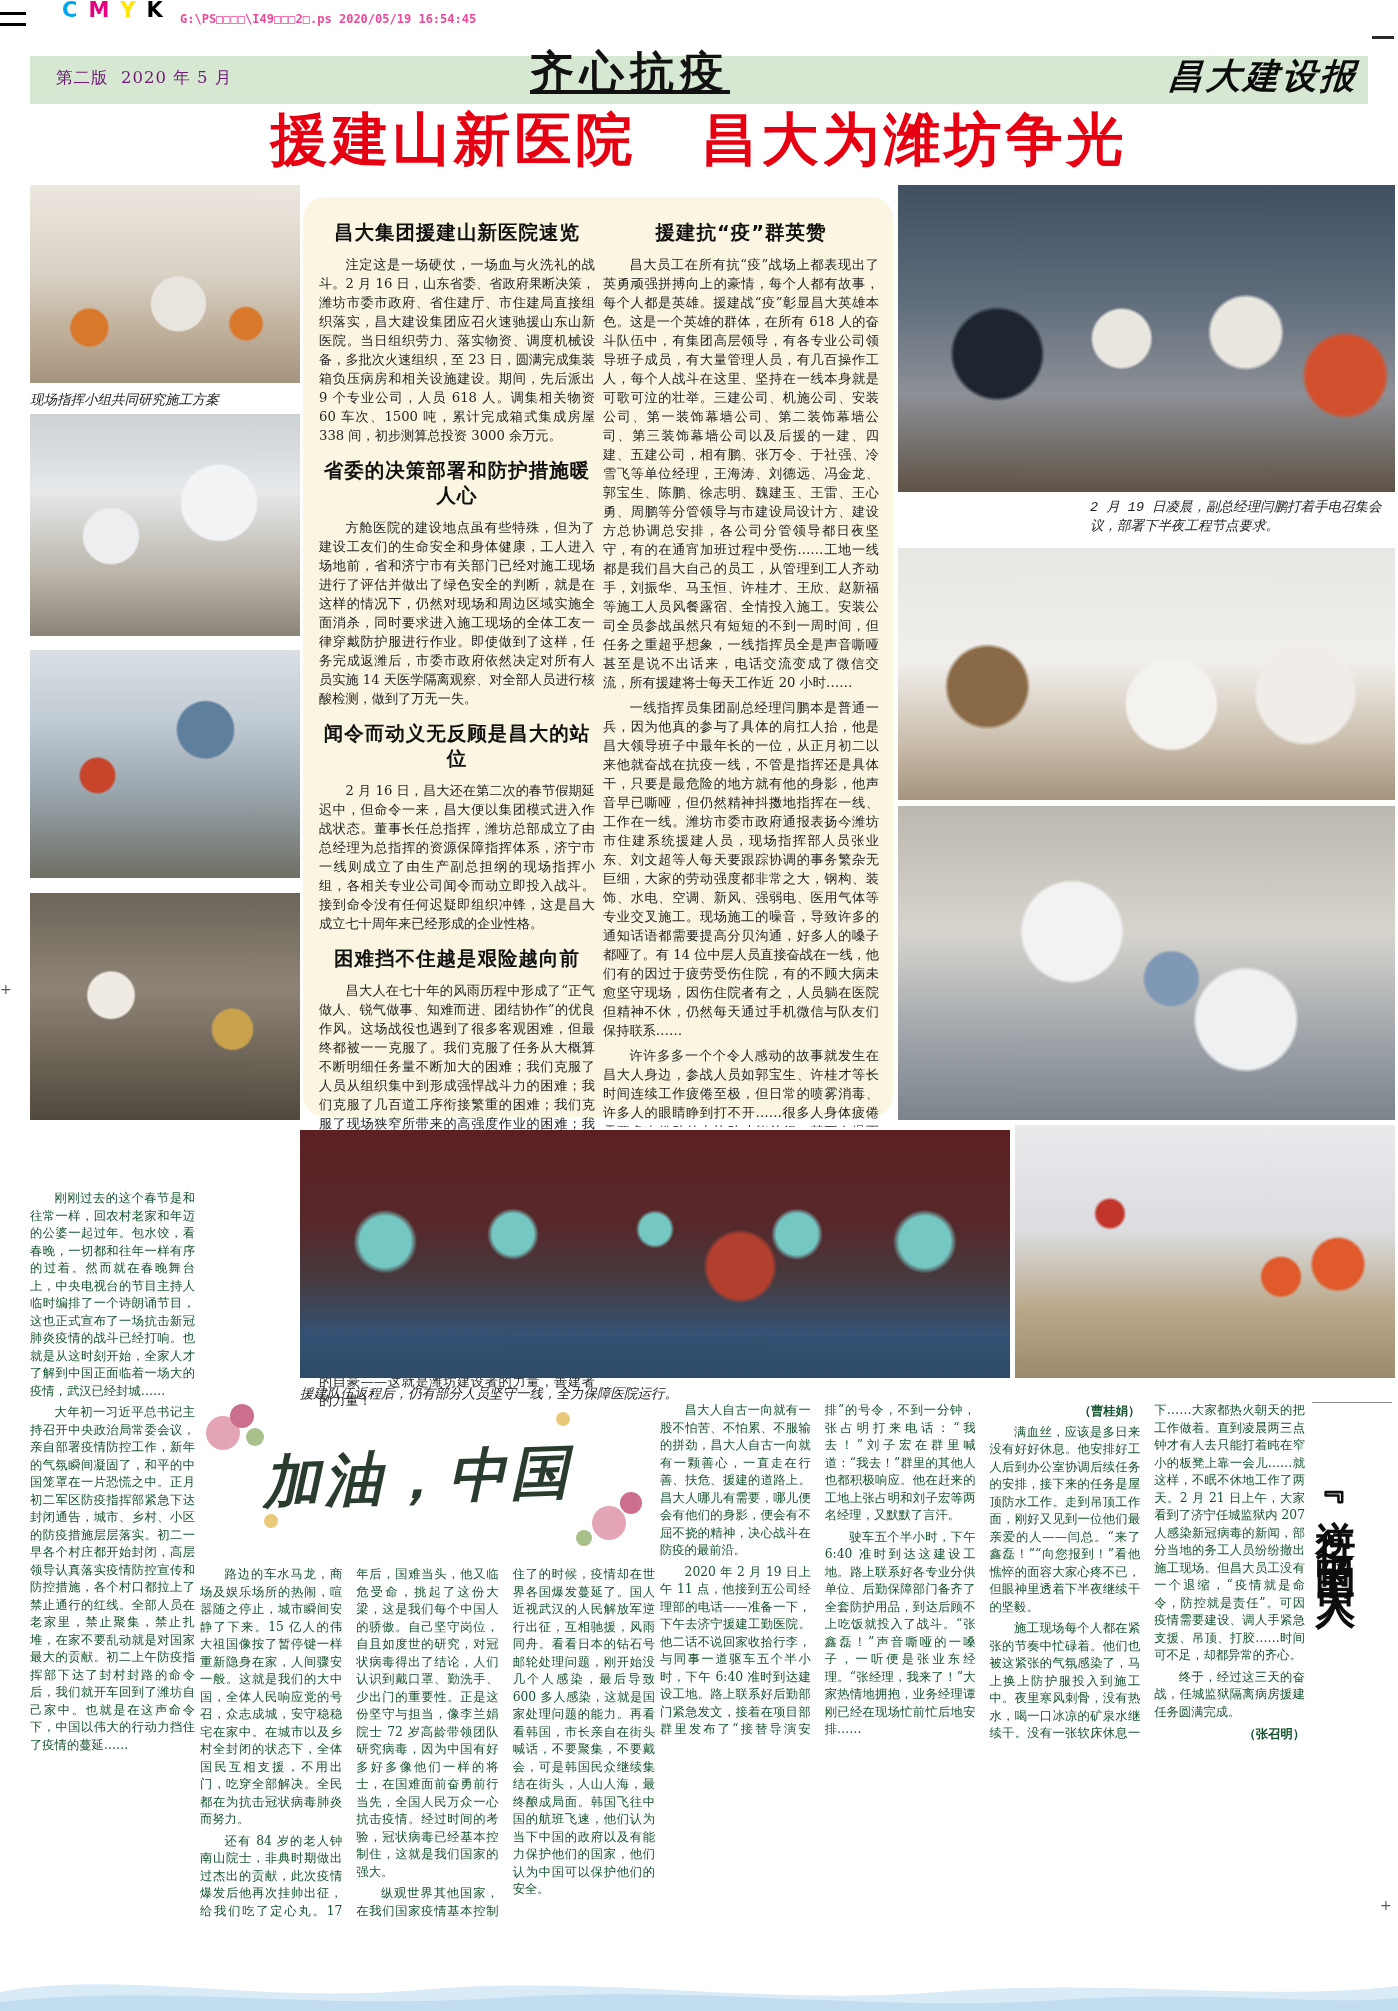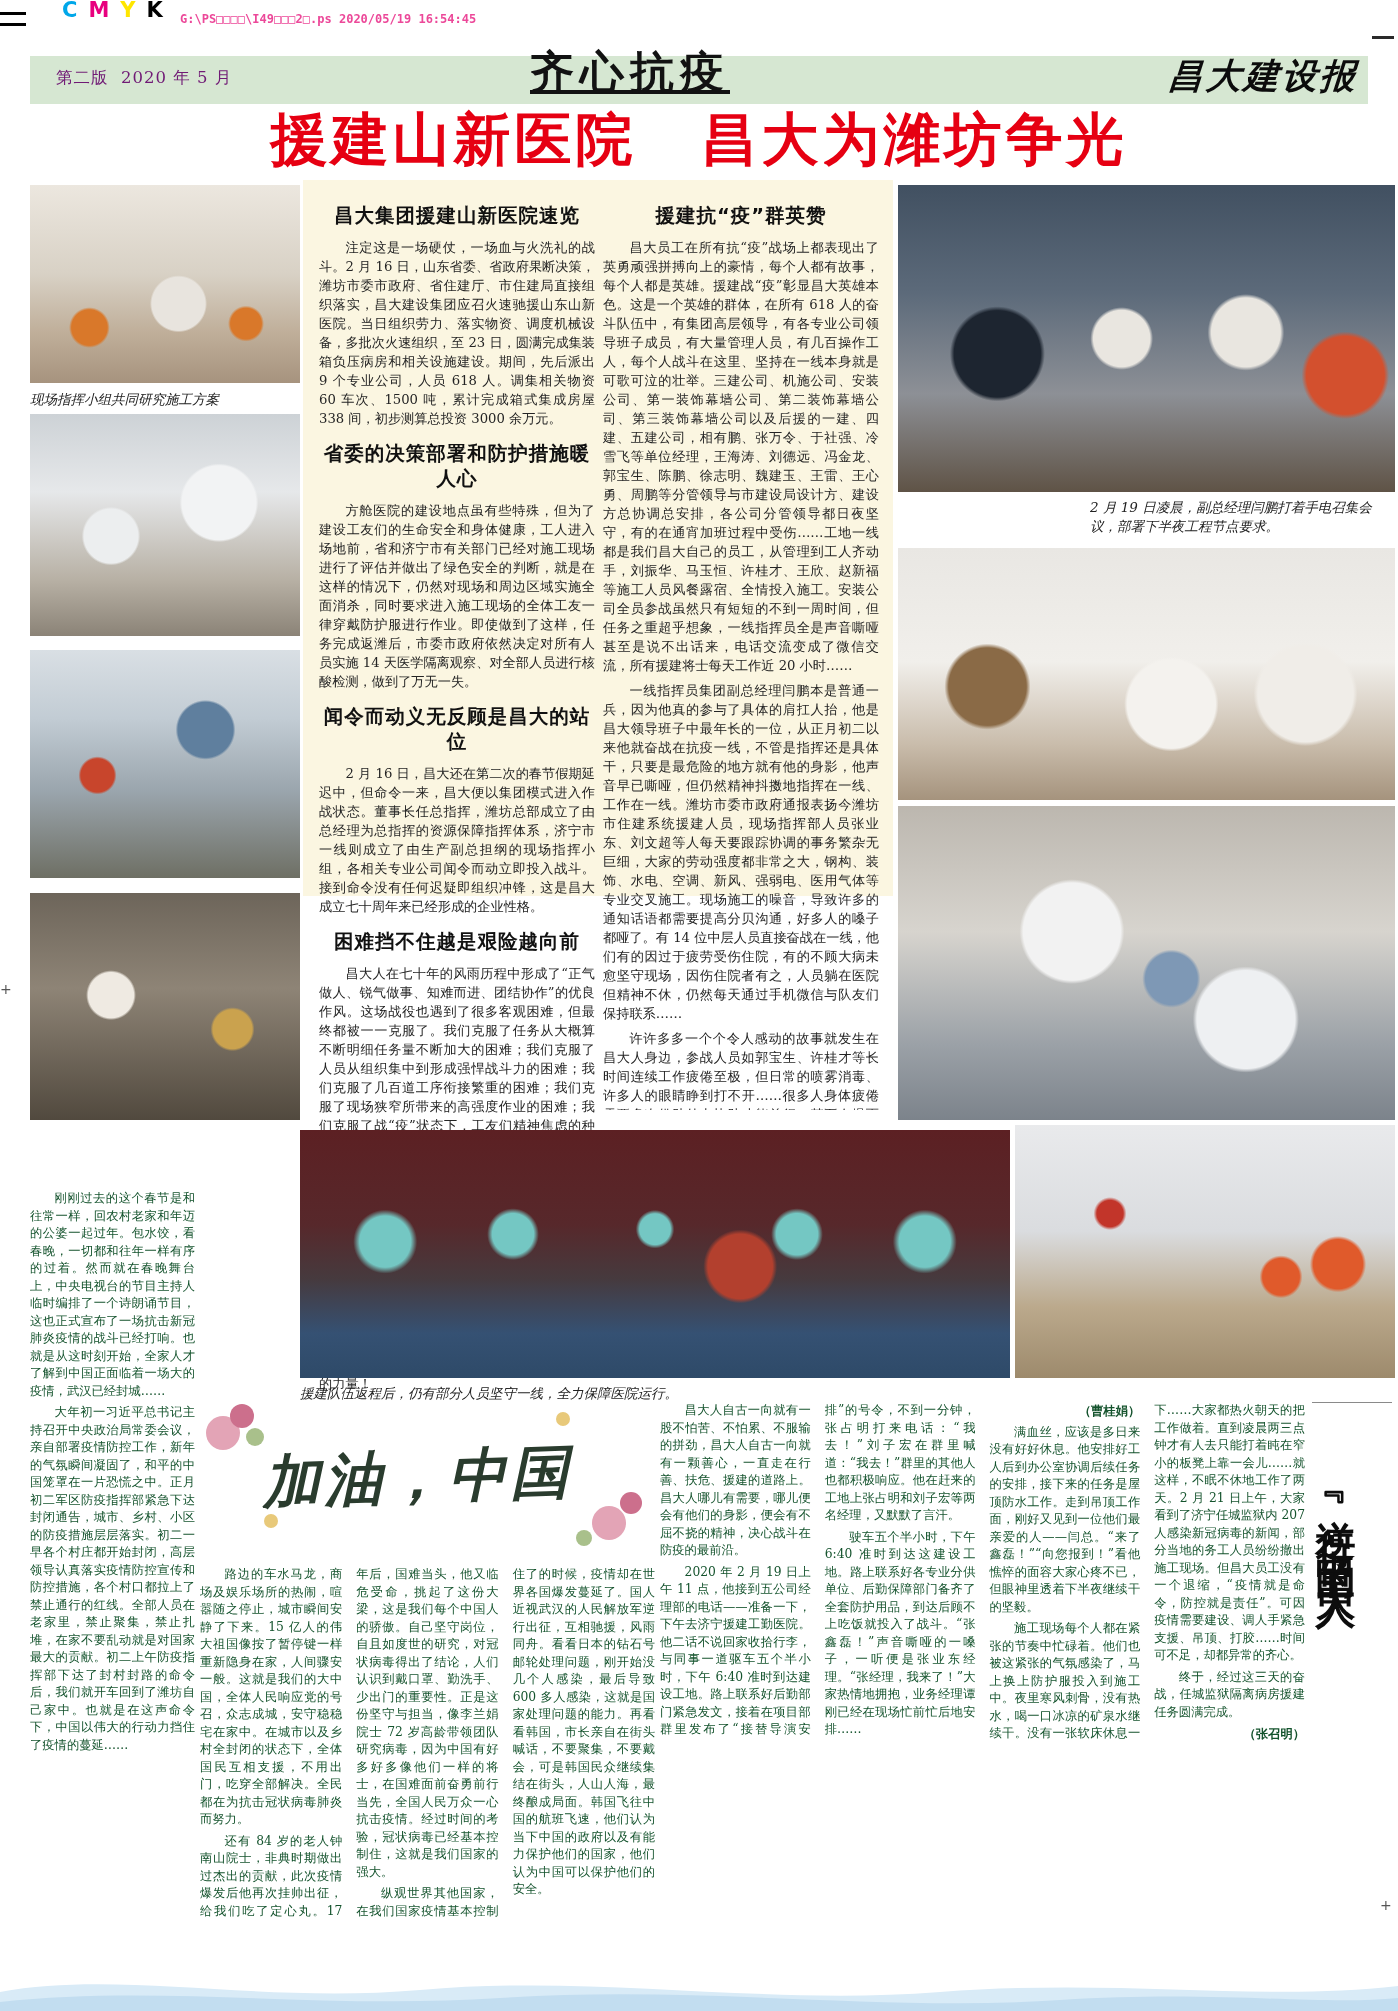--- a/index.html
+++ b/index.html
@@ -23,21 +23,21 @@
   .papername{right:40px;top:58px;font:bold italic 35px/1 "DejaVu Serif",serif;color:#0c0c0c;letter-spacing:3px;transform:skewX(-4deg);}
   
   .headline{left:0;top:110px;width:1398px;text-align:center;color:#e60012;
     font:900 57px/1.05 "DejaVu Sans","Liberation Sans",sans-serif;letter-spacing:4px;}
   .headline .gap{display:inline-block;width:64px;}
   
   .photo{background-color:#888;}
   .caption{font:13.5px/19px "DejaVu Serif",serif;color:#222;font-style:italic;}
   .cap-center{font-style:italic;}
   
-  .panel{left:303px;top:180px;width:590px;height:716px;background:#fbf6e1;}
+  .panel{left:303px;top:197px;width:590px;height:920px;background:#fbf6e1;border-radius:22px;}
   .acol{position:absolute;top:10px;width:276px;}
   .sec-title{font:bold 19.5px/1.25 "DejaVu Sans","Liberation Sans",sans-serif;color:#111;
     text-align:center;margin:14px 0 10px 0;letter-spacing:1px;}
   .body-p{font:13.2px/19px "DejaVu Serif",serif;color:#242424;text-align:justify;
     text-indent:2em;margin:0 0 6px 0;}
   
   .smalltext{font:12.3px/17.5px "DejaVu Serif",serif;color:#14532d;text-align:justify;}
   .smalltext p{text-indent:2em;margin:0 0 4px 0;}
   .cols3{column-count:3;column-gap:14px;}
   .cols4{column-count:4;column-gap:14px;}
@@ -118,21 +118,21 @@
     <p class="body-p">许许多多一个个令人感动的故事就发生在昌大人身边，参战人员如郭宝生、许桂才等长时间连续工作疲倦至极，但日常的喷雾消毒、许多人的眼睛睁到打不开……很多人身体疲倦需要多次借助外力协助才能前行，甚至在爆雨中只有 50 公分高的平台还要爬行完成作业，有几次协调会议开到 20 小时之内。峻难莫过于开工的几天，第一天各路人马齐聚致缝明，因时间紧张甲方事先根本没有按计划交底多人员住宿；晚上就是几张行军床、一条棉被和衣而卧，没有热水，每餐只有 1 袋凉牛奶，以后几天为了赶进度许多人甚至是走路入眠……类似故事不胜枚举。</p>
   </div>
 </div>
 
 <div class="abs photo" style="left:898px;top:185px;width:497px;height:307px;background:
   radial-gradient(circle at 20% 55%, #1d2530 0 10%, rgba(0,0,0,0) 11%),
   radial-gradient(circle at 45% 50%, #e9e6e0 0 9%, rgba(0,0,0,0) 10%),
   radial-gradient(circle at 70% 48%, #e9e6e0 0 9%, rgba(0,0,0,0) 10%),
   radial-gradient(circle at 90% 62%, #d3502e 0 8%, rgba(0,0,0,0) 9%),
   linear-gradient(180deg,#415061 0%,#5c6a7a 35%,#8d9096 68%,#5f5346 100%);"></div>
-<div class="abs caption" style="left:1090px;top:498px;width:302px;">2 月 19 日凌晨，副总经理闫鹏打着手电召集会议，部署下半夜工程节点要求。</div>
+<div class="abs caption" style="left:1090px;top:498px;width:302px;font-family:Liberation Mono, monospace;">2 月 19 日凌晨，副总经理闫鹏打着手电召集会议，部署下半夜工程节点要求。</div>
 
 <div class="abs photo" style="left:898px;top:548px;width:497px;height:252px;background:
   radial-gradient(circle at 18% 55%, #8a6a46 0 9%, rgba(0,0,0,0) 10%),
   radial-gradient(circle at 55% 62%, #f4f2ee 0 14%, rgba(0,0,0,0) 15%),
   radial-gradient(circle at 82% 58%, #f0ede8 0 11%, rgba(0,0,0,0) 12%),
   linear-gradient(180deg,#e9e7e3 0%,#f1efeb 45%,#c9bcab 78%,#a5937d 100%);"></div>
 
 <div class="abs photo" style="left:898px;top:806px;width:497px;height:314px;background:
   radial-gradient(circle at 35% 40%, #f2f2f2 0 13%, rgba(0,0,0,0) 14%),
   radial-gradient(circle at 70% 68%, #eef0f2 0 12%, rgba(0,0,0,0) 13%),

